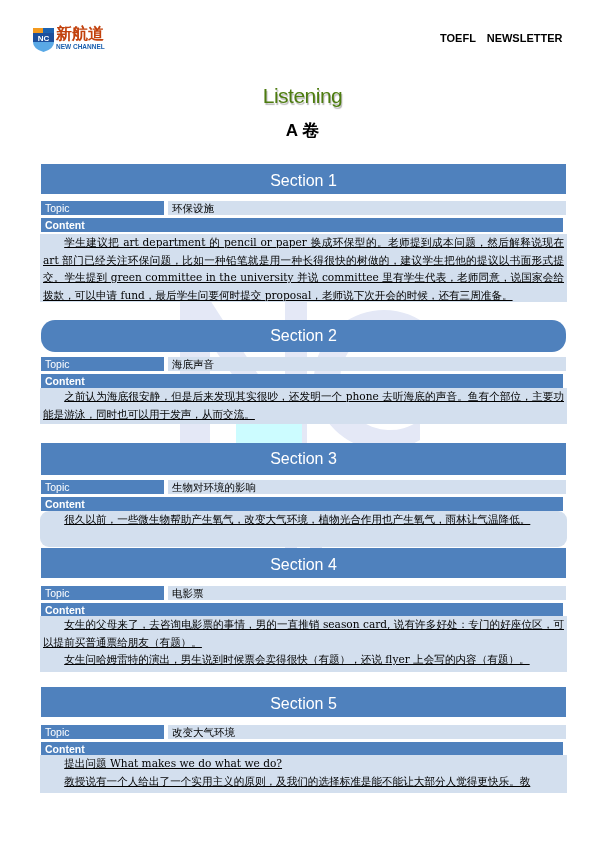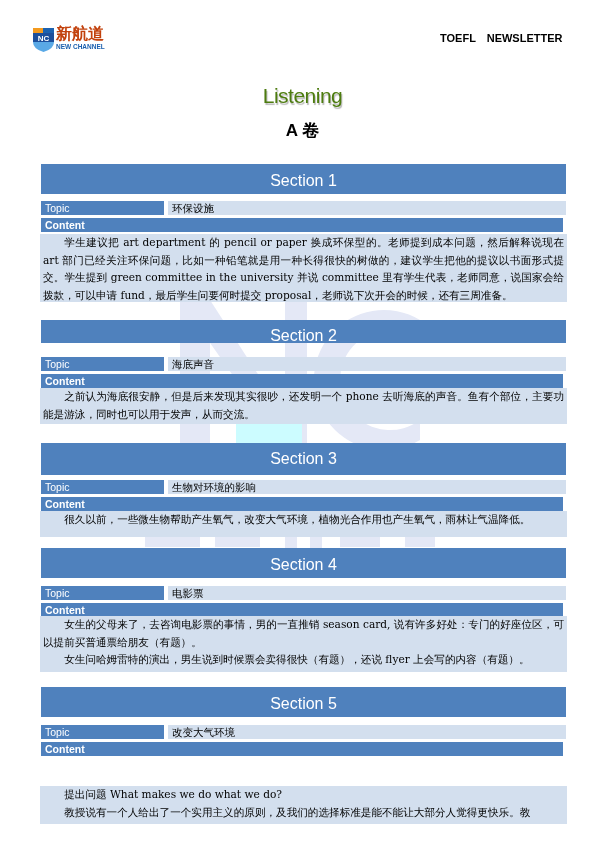--- a/index.html
+++ b/index.html
@@ -22,21 +22,21 @@
                 font-size: 16px; text-align: center; line-height: 33px; }
   .row { position: absolute; left: 0; width: 525px; height: 14px; }
   .lbl { position: absolute; left: 0; top: 0; width: 123px; height: 14px; background: #4f81bd; color: #fff;
          font-size: 10.5px; font-weight: normal; line-height: 14px; padding-left: 4px; box-sizing: border-box; }
   .val { position: absolute; left: 127px; top: 0; width: 398px; height: 14px; background: #d3dfee;
          font-size: 10.5px; line-height: 14px; padding-left: 4px; box-sizing: border-box; font-family: "DejaVu Serif", serif; }
   .content-lbl { position: absolute; left: 0; width: 522px; height: 14px; background: #4f81bd; color: #fff;
                  font-size: 10.5px; font-weight: bold; line-height: 14px; padding-left: 4px; box-sizing: border-box; }
   .body-block { position: absolute; left: -1px; width: 527px; background: #d3dfee; font-size: 10.6px; line-height: 17.5px;
                 padding: 0 3px; box-sizing: border-box; font-family: "DejaVu Serif", serif; text-align: justify; }
-  .body-block p { margin: 0; text-indent: 2em; }
+  .body-block p { margin: 0; text-indent: 2em; text-decoration: underline; }
 </style>
 </head>
 <body>
 
 <svg class="watermark" viewBox="0 0 605 864" width="605" height="864">
   <g fill="#e4e8f6">
     <rect x="180" y="300" width="30" height="150"></rect>
     <rect x="285" y="300" width="22" height="150"></rect>
     <polygon points="180,300 210,300 307,450 285,450"></polygon>
     <path d="M420,320 A70,70 0 1,0 420,440 L420,420 A50,50 0 1,1 420,340 Z"></path>
@@ -76,39 +76,39 @@
       <div class="lbl">Topic</div>
       <div class="val">环保设施</div>
     </div>
     <div class="content-lbl" style="top:54px;">Content</div>
     <div class="body-block" style="top:70px;height:68px;">
       <p>学生建议把 art department 的 pencil or paper 换成环保型的。老师提到成本问题，然后解释说现在 art 部门已经关注环保问题，比如一种铅笔就是用一种长得很快的树做的，建议学生把他的提议以书面形式提交。学生提到 green committee in the university 并说 committee 里有学生代表，老师同意，说国家会给拨款，可以申请 fund，最后学生问要何时提交 proposal，老师说下次开会的时候，还有三周准备。</p>
     </div>
   </div>
 
   <div class="section" style="top:320px;">
-    <div class="sec-header" style="height:23px;line-height:32px;">Section 2</div>
+    <div class="sec-header" style="height:32px;line-height:32px;border-radius:14px;">Section 2</div>
     <div class="row" style="top:37px;">
       <div class="lbl">Topic</div>
       <div class="val">海底声音</div>
     </div>
     <div class="content-lbl" style="top:54px;">Content</div>
     <div class="body-block" style="top:68px;height:36px;">
       <p>之前认为海底很安静，但是后来发现其实很吵，还发明一个 phone 去听海底的声音。鱼有个部位，主要功能是游泳，同时也可以用于发声，从而交流。</p>
     </div>
   </div>
 
   <div class="section" style="top:443px;">
     <div class="sec-header" style="height:32px;line-height:32px;">Section 3</div>
     <div class="row" style="top:37px;">
       <div class="lbl">Topic</div>
       <div class="val">生物对环境的影响</div>
     </div>
     <div class="content-lbl" style="top:54px;">Content</div>
-    <div class="body-block" style="top:68px;height:26px;">
+    <div class="body-block" style="top:68px;height:36px;border-radius:9px;">
       <p>很久以前，一些微生物帮助产生氧气，改变大气环境，植物光合作用也产生氧气，雨林让气温降低。</p>
     </div>
   </div>
 
   <div class="section" style="top:548px;">
     <div class="sec-header">Section 4</div>
     <div class="row" style="top:38px;">
       <div class="lbl">Topic</div>
       <div class="val">电影票</div>
     </div>
@@ -119,19 +119,19 @@
     </div>
   </div>
 
   <div class="section" style="top:687px;">
     <div class="sec-header">Section 5</div>
     <div class="row" style="top:38px;">
       <div class="lbl">Topic</div>
       <div class="val">改变大气环境</div>
     </div>
     <div class="content-lbl" style="top:55px;">Content</div>
-    <div class="body-block" style="top:68px;height:38px;white-space:nowrap;overflow:hidden;margin-top:31px;">
+    <div class="body-block" style="top:68px;height:38px;white-space:nowrap;overflow:hidden;">
       <p>提出问题 What makes we do what we do?</p>
       <p>教授说有一个人给出了一个实用主义的原则，及我们的选择标准是能不能让大部分人觉得更快乐。教</p>
     </div>
   </div>
 
 </div>
 
 </body></html>

